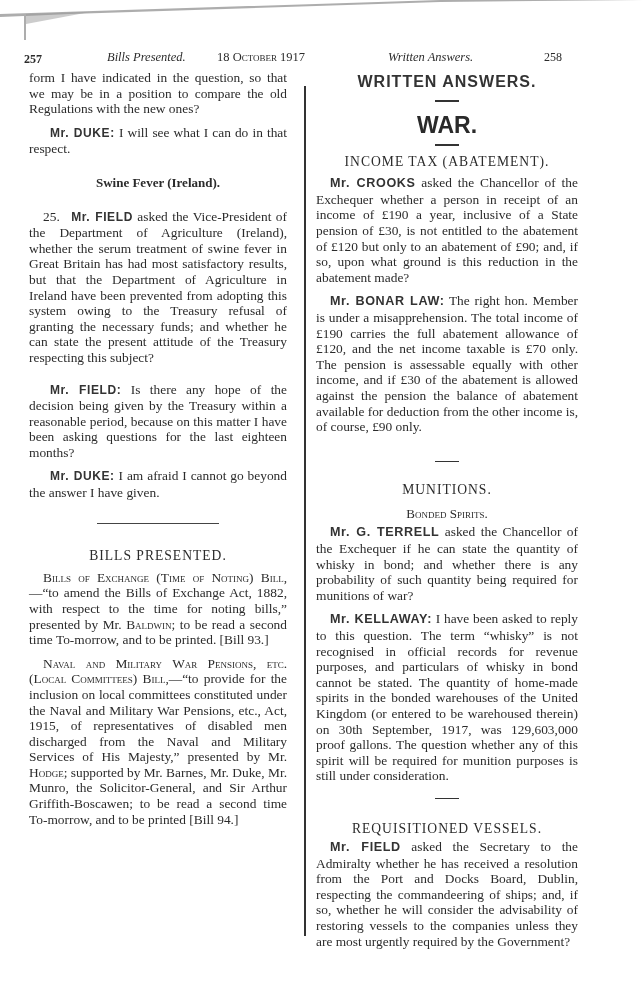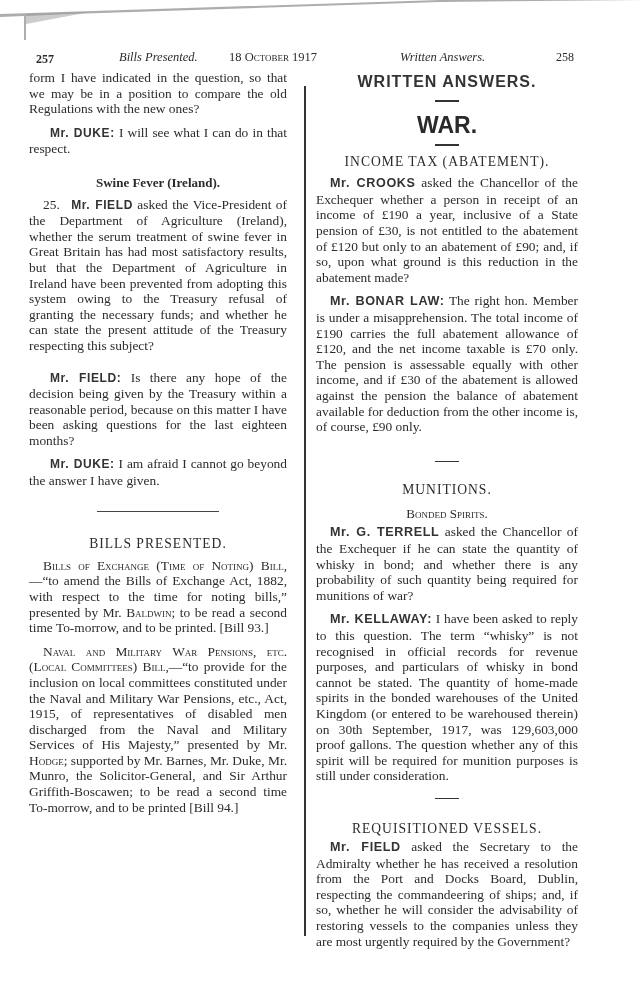--- a/index.html
+++ b/index.html
@@ -2,39 +2,39 @@
 <html><head>
 <meta charset="utf-8">
 <style>
   html, body { margin:0; padding:0; }
   body { width:643px; height:1000px; background:#ffffff; position:relative; overflow:hidden;
          font-family:"Liberation Serif","DejaVu Serif",serif; color:#2b2b2b; }
   .scan-shadow { position:absolute; left:0; top:0; width:643px; height:40px; }
   .margin-frag { position:absolute; left:0; top:46px; width:26px; font-size:13px; line-height:14.5px;
                  text-align:right; color:#555; }
   .margin-frag div { height:14.5px; white-space:nowrap; overflow:hidden;padding-left:44px; }
-  .hdr { position:absolute; top:50px; left:36px; width:580px; height:18px; font-size:12.5px; }
+  .hdr { position:absolute; top:50px; left:24px; width:580px; height:18px; font-size:12.5px; }
   .hdr span { position:absolute; top:0; white-space:nowrap; }
   .pg-l { left:0; top:2px !important; font-weight:bold; font-size:12px; }
   .sec-l { left:83px; font-style:italic; }
   .date { left:193px; font-variant:small-caps; }
   .sec-r { left:364px; font-style:italic; }
   .pg-r { left:520px; font-size:12px; }
   .rule { position:absolute; left:304px; top:86px; width:1.5px; height:850px; background:#333; }
   .col { position:absolute; top:70px; font-size:13.4px; line-height:15.6px; text-align:justify; }
   .col-l { left:29px; width:258px; }
   .col-r { left:316px; width:262px; }
   .col p { margin:0; }
   .col p.indent { text-indent:14px; }
   .spk { font-family:"Liberation Sans","DejaVu Sans",sans-serif; font-weight:bold; font-size:12px;
          letter-spacing:0.6px; color:#333;margin-left:7px; }
   .spk2 { font-family:"Liberation Sans","DejaVu Sans",sans-serif; font-weight:bold; font-size:12.6px;
           letter-spacing:0.6px; color:#333;margin-top:27px; }
   .sc { font-variant:small-caps; }
-  .subhead { text-align:center; font-weight:bold; font-size:13px; margin:18px 0 6px 0; }
+  .subhead { text-align:center; font-weight:bold; font-size:13px; margin:18px 0 18px 0; }
   .sechead { text-align:center; font-size:13.6px; letter-spacing:1px; margin:6px 0 6px 0; }
   .bighead { text-align:center; font-family:"Liberation Sans","DejaVu Sans",sans-serif;
              font-weight:bold; font-size:16px; letter-spacing:1px; margin:4px 0 0 0; color:#333; }
   .war { text-align:center; font-family:"Liberation Sans","DejaVu Sans",sans-serif; font-weight:bold;
          font-size:23px; margin:0; color:#2a2a2a; line-height:26px; }
   .dash { width:24px; height:2px; background:#333; margin:10px auto 10px auto; }
   .longrule { width:122px; height:1.5px; background:#444; margin:22px auto 24px auto; }
   .smallcaphead { text-align:center; font-variant:small-caps; font-size:13px; margin:8px 0 3px 0; }
   .gap { height:8px; }
 </style>

